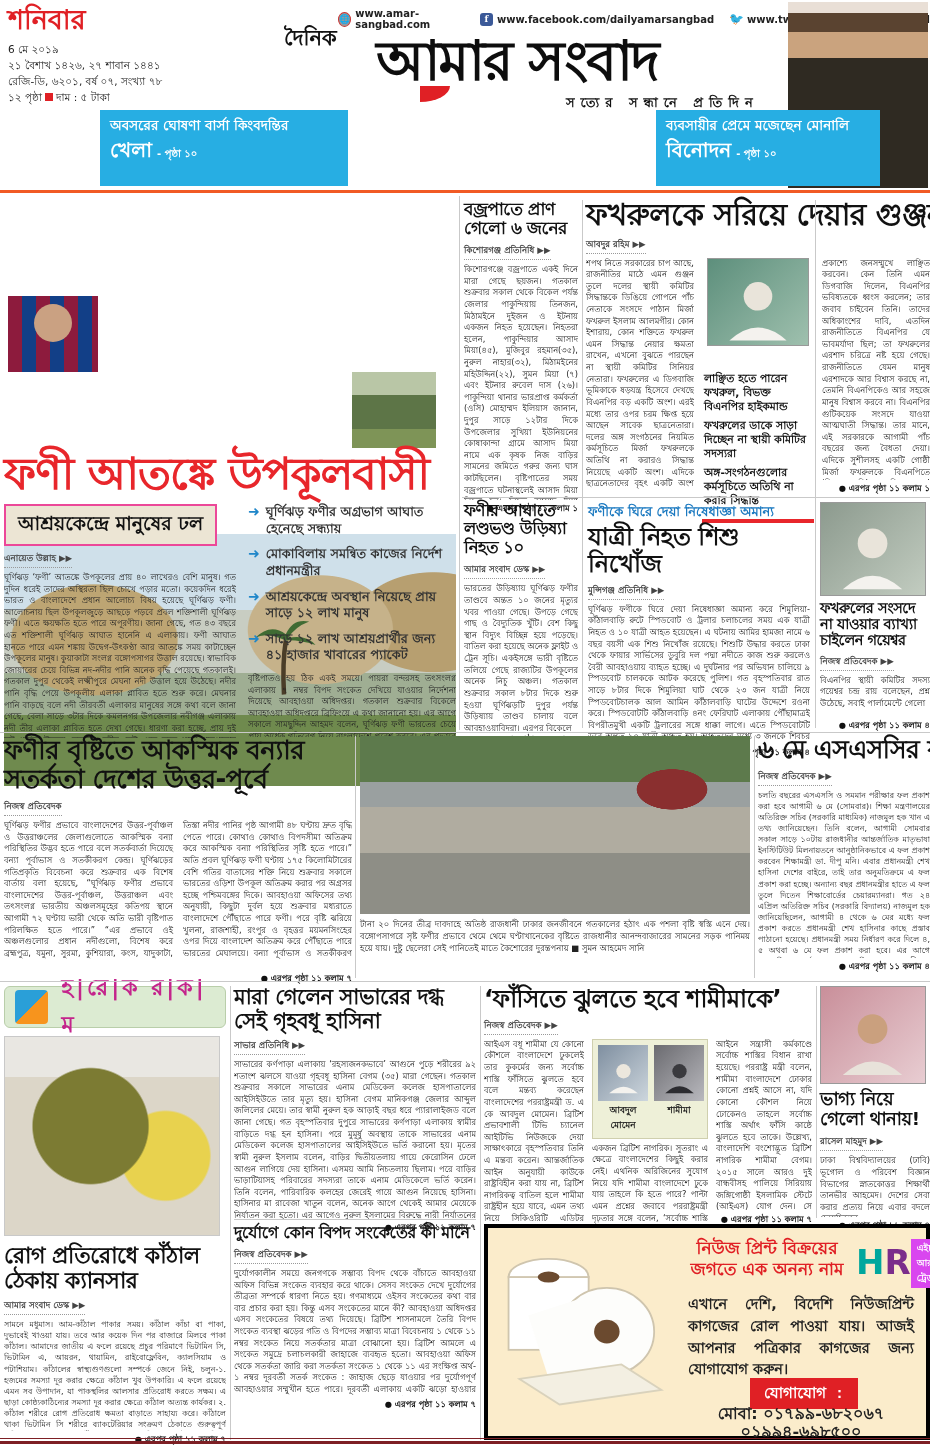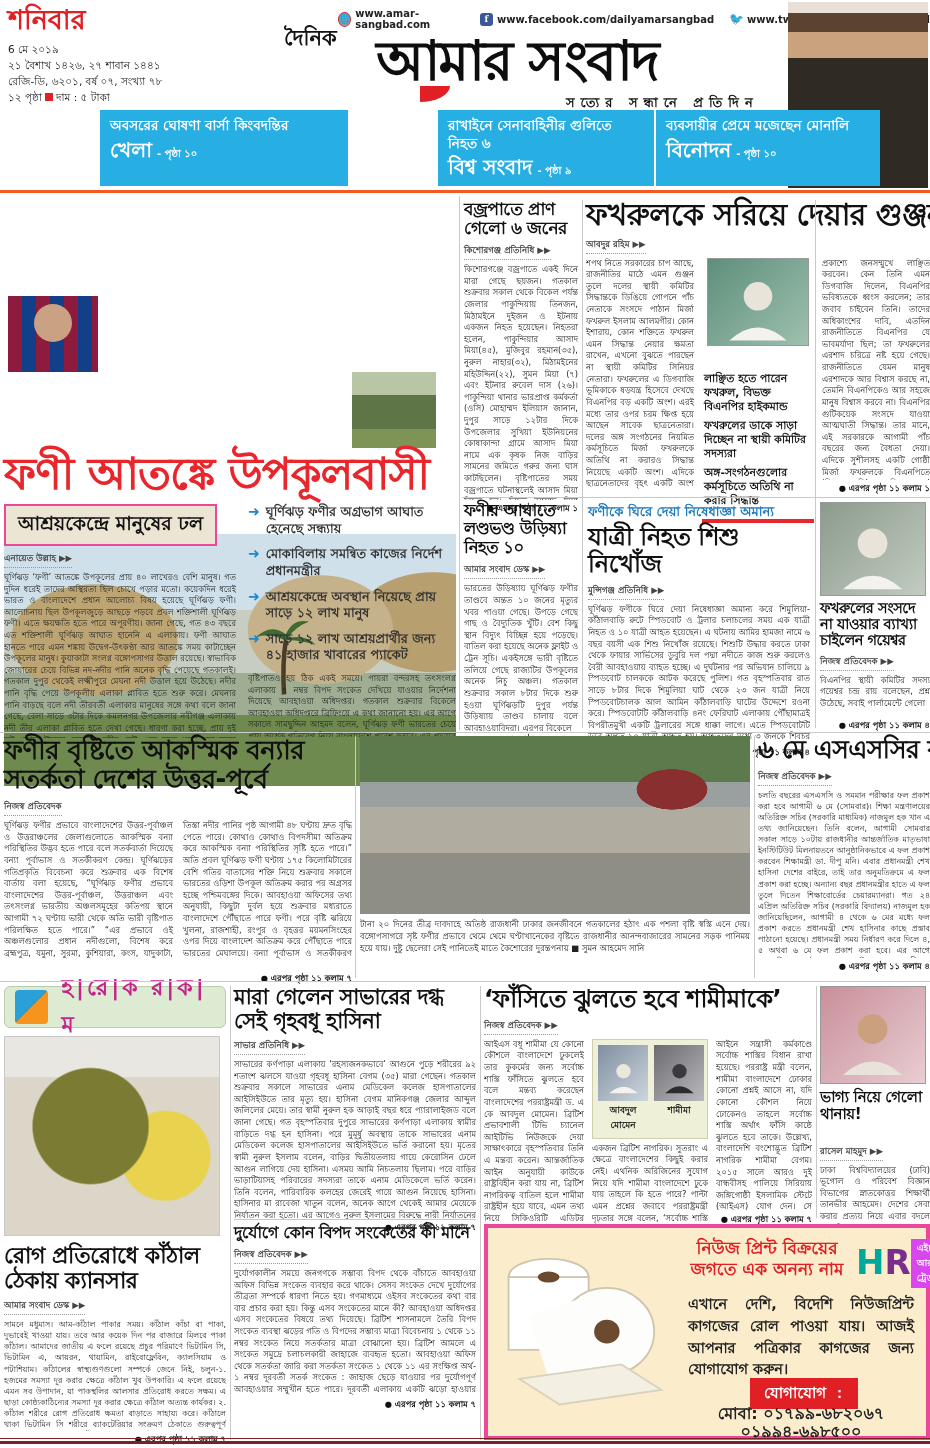--- a/index.html
+++ b/index.html
@@ -77,21 +77,21 @@
   .pname{font-size:9px;font-weight:bold;margin-top:2px;}
   .vline{background:#c9c9c9;width:1px;}
   .hline{background:#c9c9c9;height:1px;}
   
   .horek-bar{background:#dcebd2;border:1px solid #b9ceaa;border-radius:6px;height:40px;
              display:flex;align-items:center;gap:14px;padding:0 10px;}
   .horek-logo{width:34px;height:34px;background:linear-gradient(135deg,#2a9fd8 0 50%,#f7941d 50% 100%);
               border-radius:4px;}
   .horek-title{font-size:22px;font-weight:900;color:#c4248c;letter-spacing:3px;}
   
-  .ad{border:4px solid #ec4899;background:#fbeccb;}
+  .ad{border:4px solid #000000;background:#fbeccb;}
   .ad-head{font-size:17px;font-weight:900;color:#e02025;text-align:center;line-height:1.25;}
   .ad-logo{display:flex;flex-direction:row;align-items:center;}
   .ad-hr{font-size:34px;font-weight:900;line-height:0.9;}
   .ad-hr .h{color:#00a79d;}
   .ad-hr .r{color:#7b2d8b;}
   .ad-logo-cap{background:#d946ef;color:#fff;font-size:9px;font-weight:bold;padding:2px 6px;margin-top:3px;}
   .ad-body{font-size:14.5px;font-weight:bold;color:#222;line-height:1.5;text-align:justify;}
   .ad-contact{background:#e02025;color:#fff;font-size:15px;font-weight:900;text-align:center;
               padding:3px 14px;display:inline-block;font-family:Liberation Mono, monospace;}
   .ad-phone{font-size:16px;font-weight:900;color:#222;text-align:center;line-height:1.5;}
@@ -135,25 +135,20 @@
   </header>
 
   <nav>
     <div class="abs ph ph-xavi" style="left:8px;top:110px;width:90px;height:76px;"></div>
     <div class="abs tz-box" style="left:100px;top:110px;width:228px;">
       <div class="tz-title">অবসরের ঘোষণা বার্সা কিংবদন্তির</div>
       <div><span class="tz-sec">খেলা</span>
            <span class="tz-page">- পৃষ্ঠা ১০</span></div>
     </div>
     <div class="abs ph ph-army" style="left:352px;top:110px;width:84px;height:76px;"></div>
-    <div class="abs tz-box" style="left:438px;top:110px;width:196px;">
-      <div class="tz-title">রাখাইনে সেনাবাহিনীর গুলিতে নিহত ৬</div>
-      <div><span class="tz-sec">বিশ্ব সংবাদ</span>
-           <span class="tz-page">- পৃষ্ঠা ৯</span></div>
-    </div>
     <div class="abs tz-box" style="left:656px;top:110px;width:204px;">
       <div class="tz-title">ব্যবসায়ীর প্রেমে মজেছেন মোনালি</div>
       <div><span class="tz-sec">বিনোদন</span>
            <span class="tz-page">- পৃষ্ঠা ১০</span></div>
     </div>
     <div class="abs orangerule" style="left:0;top:190px;width:930px;"></div>
   </nav>
 
   <div class="abs ph ph-cyclone" style="left:4px;top:196px;width:452px;height:252px;">
     <svg viewBox="0 0 100 100" style="position:absolute;left:52%;top:18%;width:90px;height:150px;">
@@ -324,21 +319,21 @@
     </div>
   </section>
 
   <section class="abs" style="left:820px;top:986px;width:110px;height:248px;">
     <div class="ph portrait pp-tanvir" style="width:104px;height:96px;border:1px solid #999;">
       <svg viewBox="0 0 60 50">
           <circle cx="30" cy="16" r="11" fill="#caa07e"></circle>
           <path d="M8 50 Q30 30 52 50 Z" fill="#e8e2da"></path>
         </svg>
     </div>
-    <h2 class="headline" style="font-size:15px;margin:5px 0 16px;">ভাগ্য নিয়ে গেলো থানায়!</h2>
+    <h2 class="headline" style="font-size:18px;margin:5px 0 0;">ভাগ্য নিয়ে গেলো থানায়!</h2>
     <span class="byline">রাসেল মাহমুদ ▶▶</span>
     <p class="body-text" style="margin:0;height:62px;">ঢাকা বিশ্ববিদ্যালয়ের (ঢাবি) ভূগোল ও পরিবেশ বিজ্ঞান বিভাগের স্নাতকোত্তর শিক্ষার্থী তানভীর আহমেদ। দেশের সেবা করার প্রত্যয় নিয়ে এবার বদলে চেয়েছিলেন</p>
     <div class="more">● এরপর পৃষ্ঠা ১১ কলাম ৪</div>
   </section>
 
   <section class="abs" style="left:4px;top:1244px;width:222px;height:196px;">
     <h2 class="headline" style="font-size:22px;margin:0;">রোগ প্রতিরোধে কাঁঠাল ঠেকায় ক্যানসার</h2>
     <span class="byline">আমার সংবাদ ডেস্ক ▶▶</span>
     <p class="body-text" style="margin:0;height:112px;font-size:7.9px;">সামনে মধুমাস। আম-কাঁঠাল পাকার সময়। কাঁঠাল কাঁচা বা পাকা, দুভাবেই খাওয়া যায়। তবে আর কয়েক দিন পর বাজারে মিলবে পাকা কাঁঠাল। আমাদের জাতীয় এ ফলে রয়েছে প্রচুর পরিমাণে ভিটামিন সি, ভিটামিন এ, আয়রন, থায়ামিন, রাইবোফ্লেবিন, ক্যালসিয়াম ও পটাশিয়াম। কাঁঠালের স্বাস্থ্যগুণগুলো সম্পর্কে জেনে নিই, চলুন-১. হজমের সমস্যা দূর করার ক্ষেত্রে কাঁঠাল খুব উপকারি। এ ফলে রয়েছে এমন সব উপাদান, যা পাকস্থলির আলসার প্রতিরোধ করতে সক্ষম। এ ছাড়া কোষ্ঠ্যকাঠিন্যের সমস্যা দূর করার ক্ষেত্রে কাঁঠাল অত্যন্ত কার্যকর। ২. কাঁঠাল শরীরে রোগ প্রতিরোধ ক্ষমতা বাড়াতে সাহায্য করে। কাঁঠালে থাকা ভিটামিন সি শরীরে ব্যাকটেরিয়ার সংক্রমণ ঠেকাতে গুরুত্বপূর্ণ ভূমিকা রাখে। তা ছাড়া কাঁঠাল রক্তের শ্বেতকনিকার কার্যক্ষমতা বাড়িয়ে রোগ প্রতিরোধ ক্ষমতা বাড়ায়। ৩. কাঁঠালে রয়েছে প্রচুর পরিমাণে পটাশিয়াম, যা উচ্চ রক্তচাপের সমস্যা</p>
     <div class="more">● এরপর পৃষ্ঠা ১১ কলাম ৭</div>

